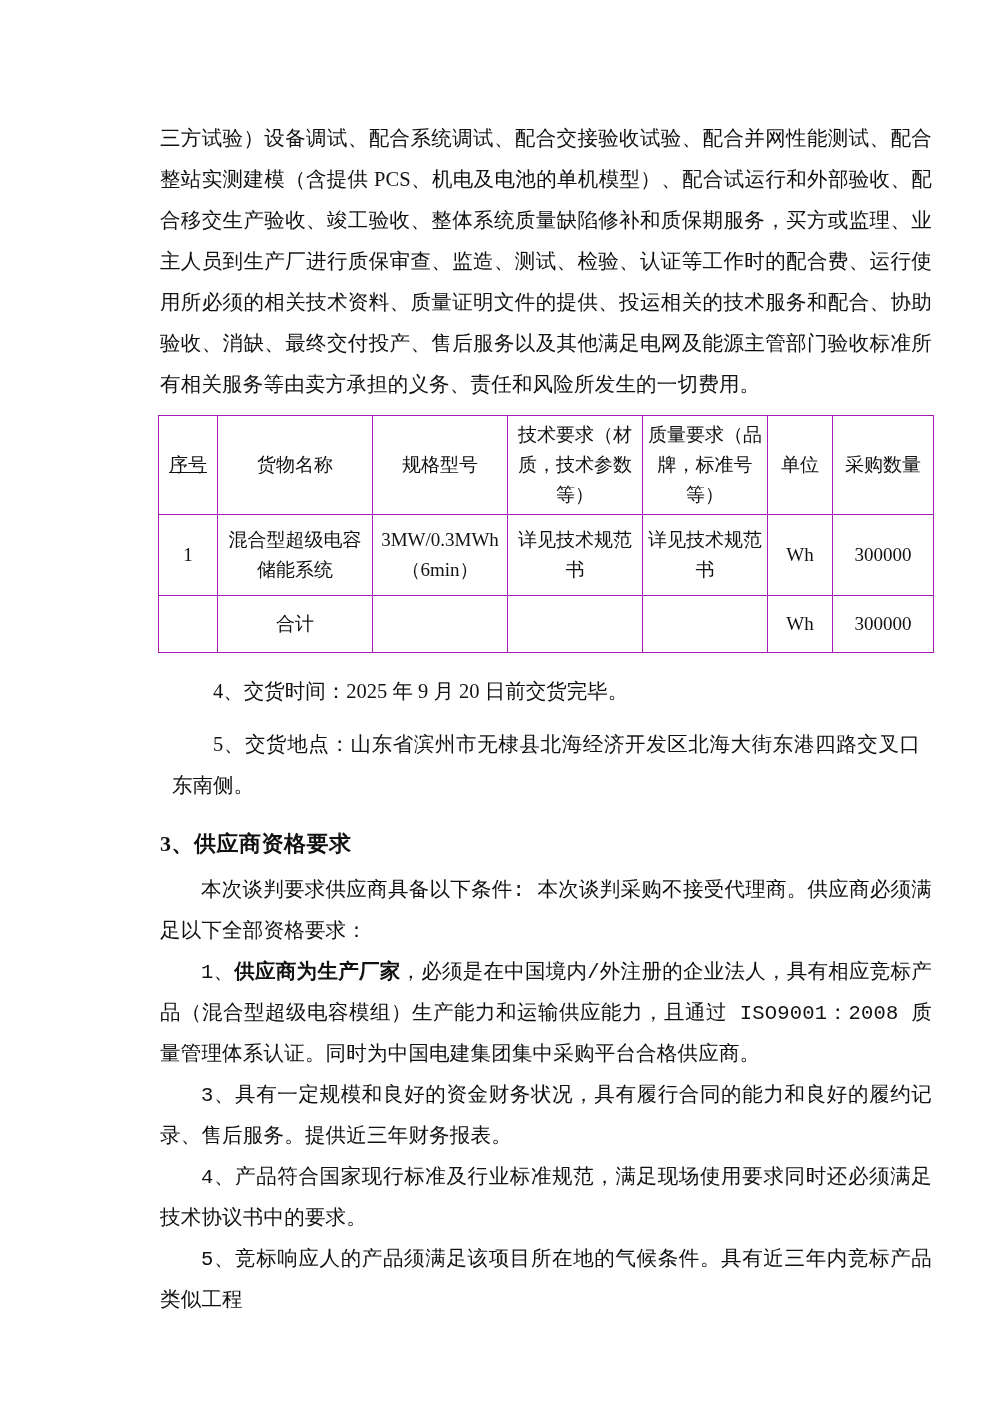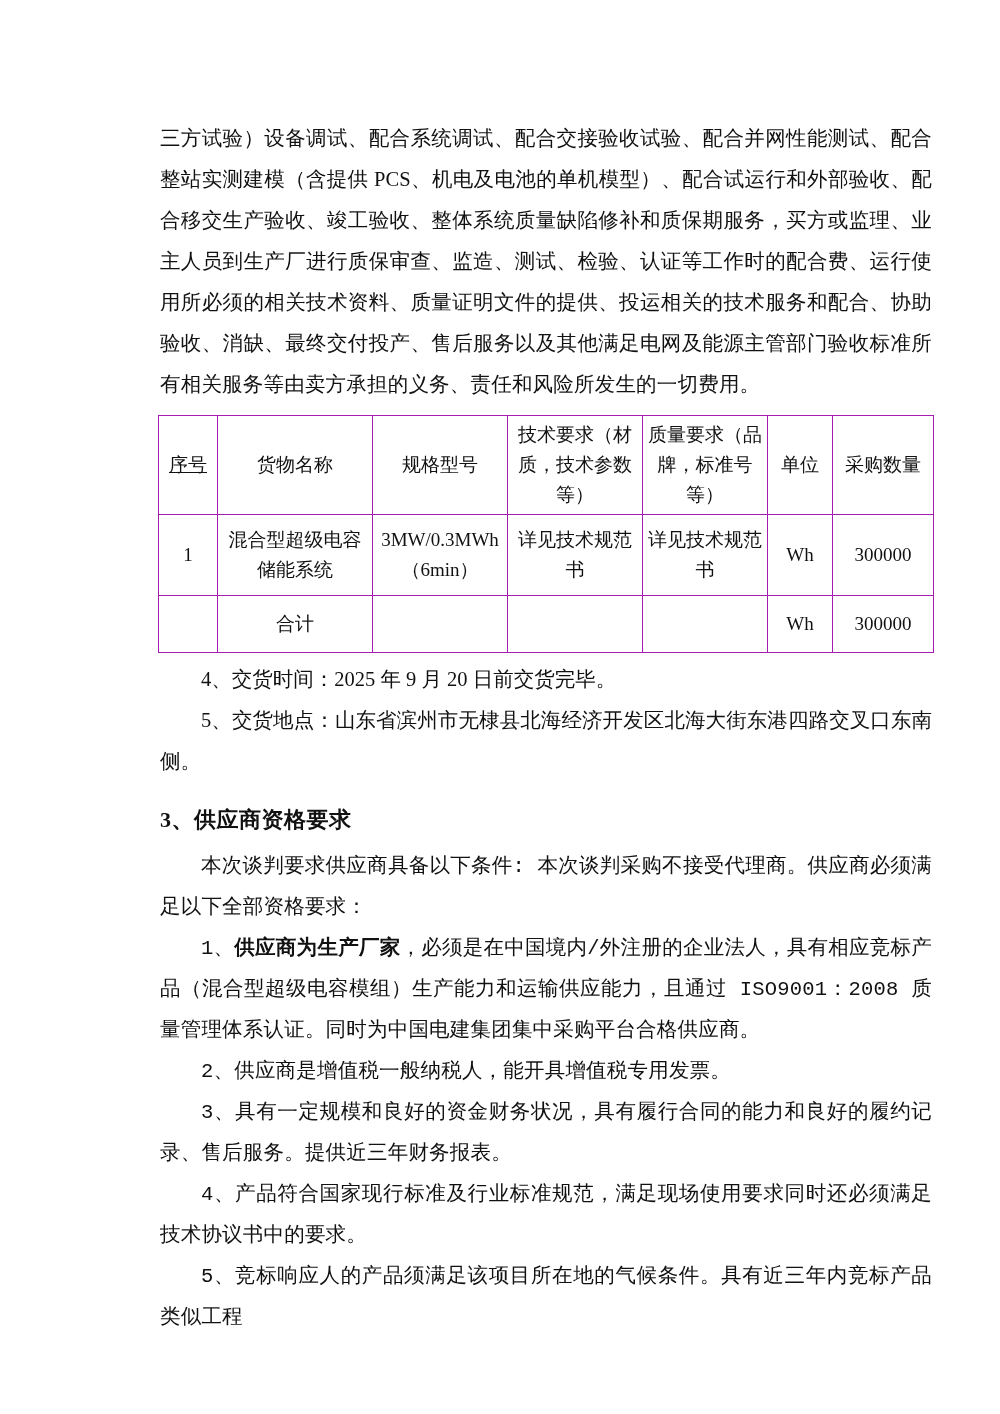--- a/index.html
+++ b/index.html
@@ -64,21 +64,21 @@
   .col-qty { width: 94px; }
   .row1 td { height: 72px; }
   .row2 td { height: 48px; }
 
   .listline {
     font-size: 20.5px;
     line-height: 41px;
     text-indent: 41px;
     text-align: justify;
     text-justify: inter-ideograph;
-    margin: 0;
+    margin: 12px;
   }
   .heading {
     font-size: 22px;
     line-height: 44px;
     font-weight: bold;
     margin: 16px 0 4px 0;
     letter-spacing: 0.5px;
     font-family: Liberation Serif, serif;
   }
   .bold-run { font-weight: bold; }
@@ -127,21 +127,20 @@
 
   <p class="listline">4、交货时间：2025 年 9 月 20 日前交货完毕。</p>
   <p class="listline">5、交货地点：山东省滨州市无棣县北海经济开发区北海大街东港四路交叉口东南侧。</p>
 
   <h2 class="heading">3、供应商资格要求</h2>
 
   <p class="para para-indent">本次谈判要求供应商具备以下条件: 本次谈判采购不接受代理商。供应商必须满足以下全部资格要求：</p>
 
   <p class="para para-indent"><span>1、</span><span class="bold-run">供应商为生产厂家</span><span>，必须是在中国境内/外注册的企业法人，具有相应竞标产品（混合型超级电容模组）生产能力和运输供应能力，且通过 ISO9001：2008 质量管理体系认证。同时为中国电建集团集中采购平台合格供应商。</span></p>
 
-  <p class="para para-indent"><span>2、</span><span>供应商是增值税一般纳税人，能开具增值税专用发票。</span></p>
 
   <p class="para para-indent"><span>3、</span><span>具有一定规模和良好的资金财务状况，具有履行合同的能力和良好的履约记录、售后服务。提供近三年财务报表。</span></p>
 
   <p class="para para-indent"><span>4、</span><span>产品符合国家现行标准及行业标准规范，满足现场使用要求同时还必须满足技术协议书中的要求。</span></p>
 
   <p class="para para-indent"><span>5、竞标响应人的产品须满足该项目所在地的气候条件。具有近三年内竞标产品类似工程</span></p>
 
 </div>
 
 </body></html>

